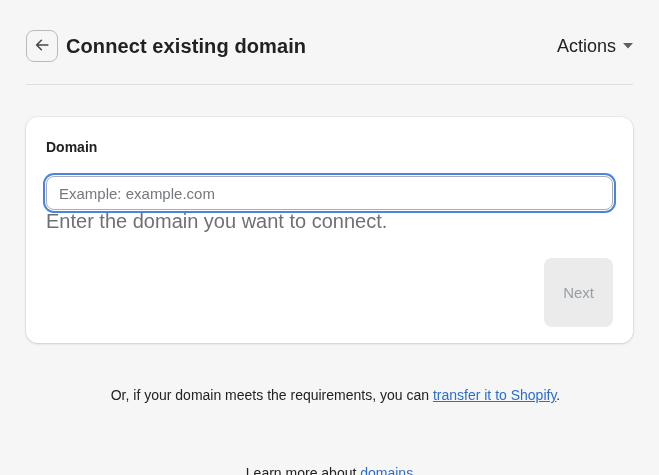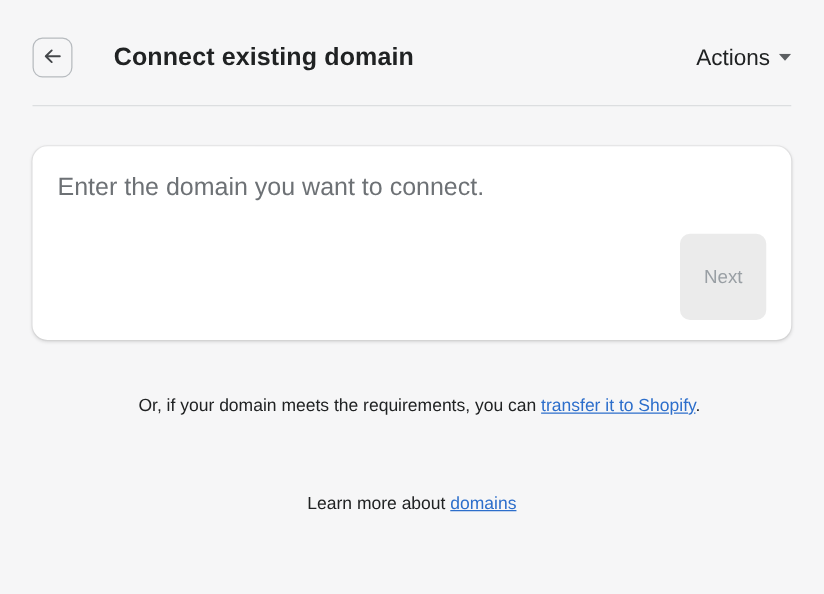--- a/index.html
+++ b/index.html
@@ -9,21 +9,21 @@
   }
   *{box-sizing:border-box; margin:0; padding:0;}
   html,body{width:659px; height:475px;}
   body{
     background:var(--bg);
     font-family:"Liberation Sans", sans-serif;
     color:var(--text);
     overflow:hidden;
   }
   .header{
-    display:flex; align-items:center; gap:33px;
+    display:flex; align-items:center; gap:8px;
     padding:30px 26px 22px 26px;
   }
   .back-btn{
     width:32px; height:32px; flex:0 0 auto;
     background:transparent;
     border:1px solid #b7bbbf; border-radius:8px;
     display:flex; align-items:center; justify-content:center;
     cursor:pointer;
   }
   .page-title{
@@ -94,20 +94,24 @@
       <svg width="10" height="6" viewBox="0 0 10 6">
           <polygon points="0,0 10,0 5,5.6" fill="#5c5f62"></polygon>
         </svg>
     </span>
   </button>
 </div>
 
 <div class="divider"></div>
 
 <div class="card">
+  <div class="field-label">Domain</div>
+  <div class="input-wrap">
+    <input class="domain-input" type="text" placeholder="Example: example.com" style="">
+  </div>
   <div class="helper">Enter the domain you want to connect.</div>
   <div class="btn-row">
     <button class="next-btn">Next</button>
   </div>
 </div>
 
 <p class="transfer"><span>Or, if your domain meets the requirements, you can </span><a class="link">transfer it to Shopify</a><span>.</span></p>
 
 <p class="footer"><span>Learn more about </span><a class="link">domains</a></p>
 

